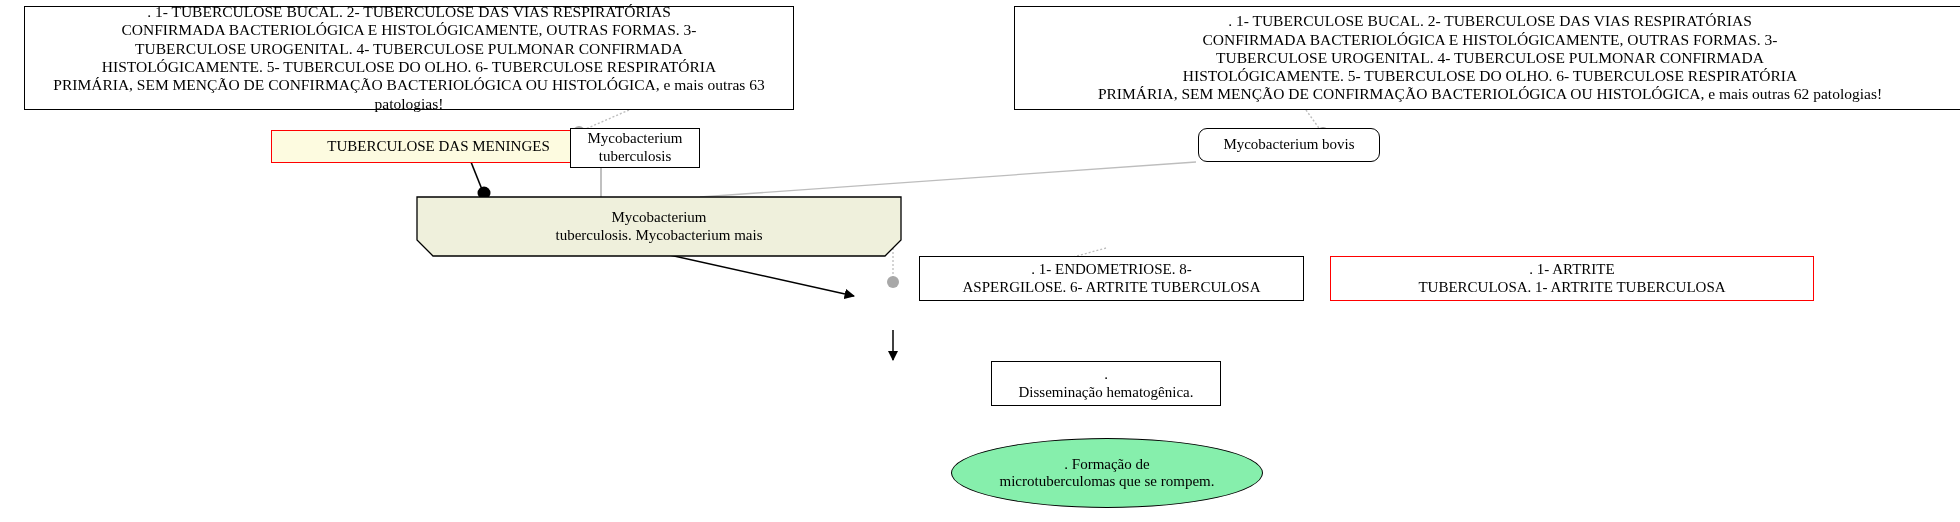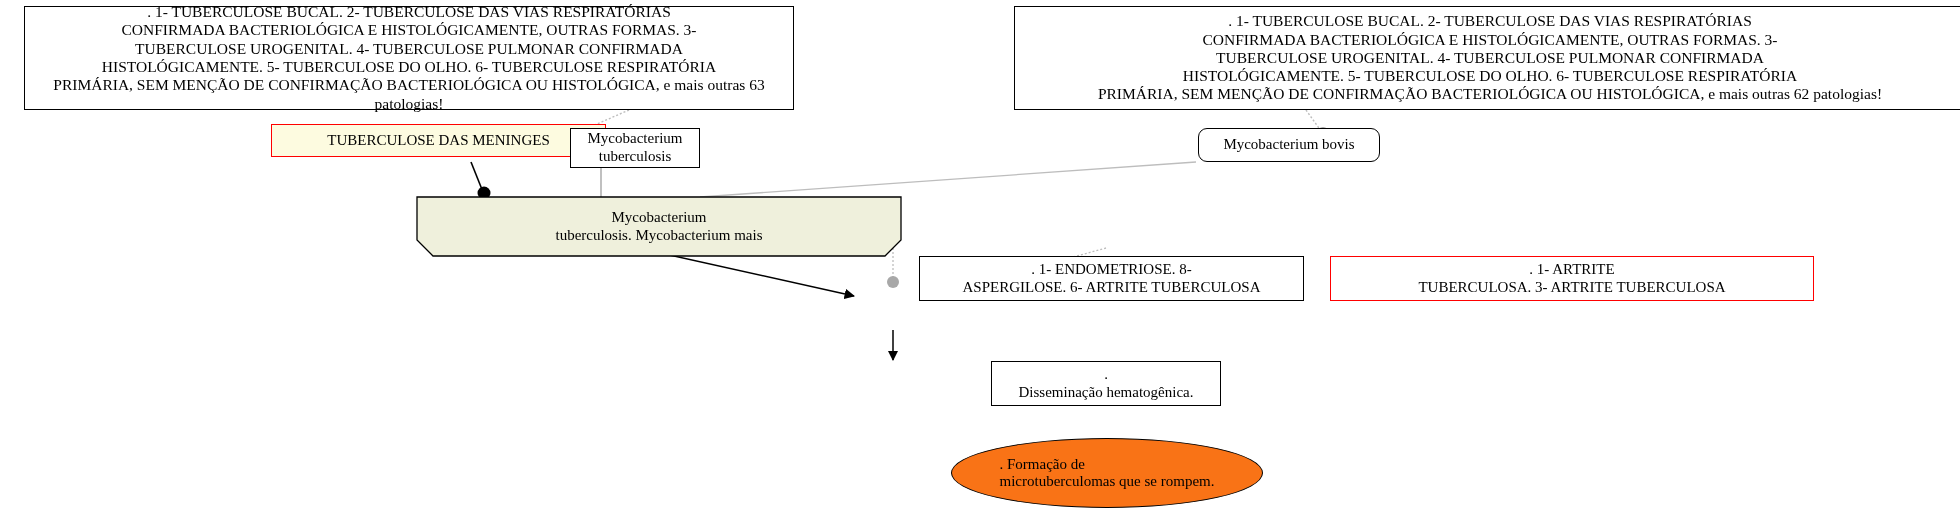--- a/index.html
+++ b/index.html
@@ -20,23 +20,23 @@
   .rect-red{border:1.5px solid #ff0000;background:#ffffff;}
   
   .rect-red-fill{border:1.5px solid #ff0000;background:#fdfbe0;}
 
   .big-text{font-size:15.5px;}
   .node-text{font-size:15px;}
 
   .ellipse{
     position:absolute;
     border:1px solid #000;
-    background:#f97316;
+    background:#86efac;
     border-radius:50%;
-    display:flex;align-items:center;justify-content:center;
+    display:flex;align-items:center;justify-content:center;text-align:center;
   }
 </style>
 </head>
 <body>
 
 <div id="canvas">
 
   <svg class="edges" viewBox="0 0 1960 522">
     <defs>
       <marker id="arrowBlack" viewBox="0 0 10 10" refX="9" refY="5" markerWidth="7" markerHeight="7" orient="auto-start-reverse">
@@ -103,21 +103,21 @@
   <div class="node rect big-text" style="left:998px;top:6px;width:952px;height:104px;">
     <span class="txt">
       <span>. 1- TUBERCULOSE BUCAL. 2- TUBERCULOSE DAS VIAS RESPIRATÓRIAS</span><br>
       <span>CONFIRMADA BACTERIOLÓGICA E HISTOLÓGICAMENTE, OUTRAS FORMAS. 3-</span><br>
       <span>TUBERCULOSE UROGENITAL. 4- TUBERCULOSE PULMONAR CONFIRMADA</span><br>
       <span>HISTOLÓGICAMENTE. 5- TUBERCULOSE DO OLHO. 6- TUBERCULOSE RESPIRATÓRIA</span><br>
       <span>PRIMÁRIA, SEM MENÇÃO DE CONFIRMAÇÃO BACTERIOLÓGICA OU HISTOLÓGICA, e mais outras 62 patologias!</span>
     </span>
   </div>
 
-  <div class="node rect-red-fill node-text" style="left:255px;top:124px;width:335px;height:33px;">
+  <div class="node rect-red-fill node-text" style="left:255px;top:130px;width:335px;height:33px;">
     <span class="txt">TUBERCULOSE DAS MENINGES</span>
   </div>
 
   <div class="node rect node-text" style="left:554px;top:128px;width:130px;height:40px;">
     <span class="txt">
       <span>Mycobacterium</span><br>
       <span>tuberculosis</span>
     </span>
   </div>
 
@@ -135,21 +135,21 @@
   <div class="node rect node-text" style="left:903px;top:256px;width:385px;height:45px;">
     <span class="txt">
       <span>. 1- ENDOMETRIOSE. 8-</span><br>
       <span>ASPERGILOSE. 6- ARTRITE TUBERCULOSA</span>
     </span>
   </div>
 
   <div class="node rect-red node-text" style="left:1314px;top:256px;width:484px;height:45px;">
     <span class="txt">
       <span>. 1- ARTRITE</span><br>
-      <span>TUBERCULOSA. 3- ARTRITE TUBERCULOSA</span>
+      <span>TUBERCULOSA. 1- ARTRITE TUBERCULOSA</span>
     </span>
   </div>
 
   <div class="node rect node-text" style="left:975px;top:361px;width:230px;height:45px;">
     <span class="txt">
       <span>.</span><br>
       <span>Disseminação hematogênica.</span>
     </span>
   </div>
 

